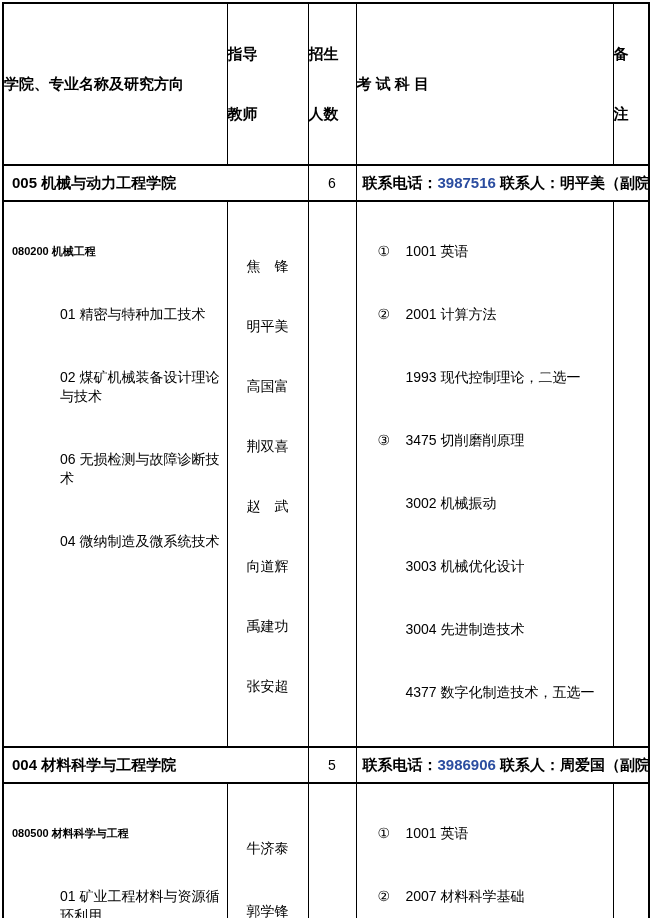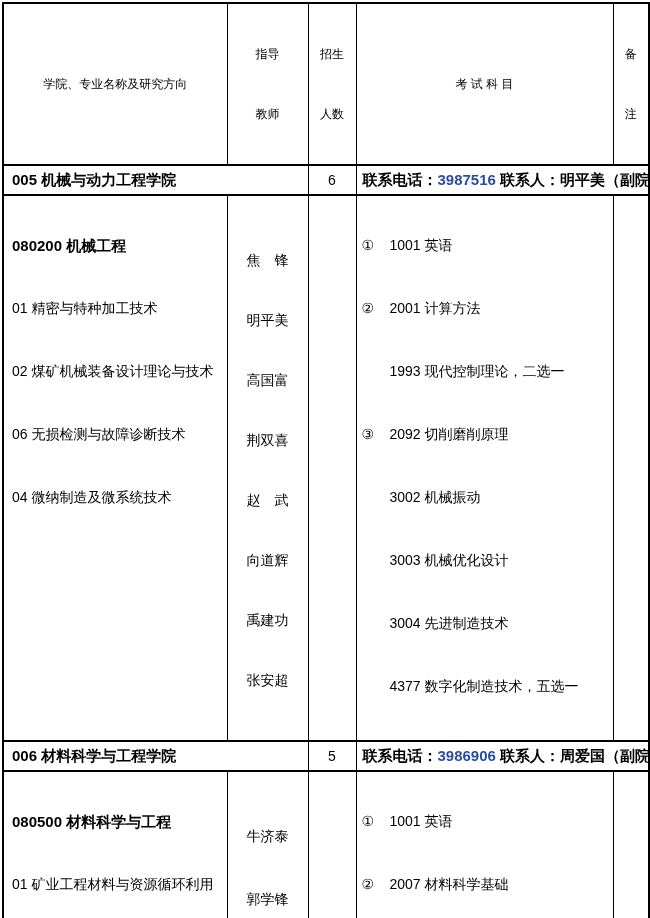--- a/index.html
+++ b/index.html
@@ -20,48 +20,48 @@
   td {
     border: 1px solid #000;
     border-top-width: 2px;
     border-bottom-width: 2px;
     vertical-align: top;
     overflow: hidden;
     white-space: pre-wrap;
   }
   
   tr.hdr td {
-    font-weight: normal;
-    font-size: 12px;
-    text-align: center;
+    font-weight: bold;
+    font-size: 15px;
+    text-align: left;
     vertical-align: middle;
     line-height: 20px;
     height: 43px;
   }
   
   tr.college-row td {
-    height: 30px;
+    height: 36px;
     vertical-align: middle;
     font-weight: bold;
     font-size: 15px;
   }
   tr.college-row td.cname { padding-left: 8px; }
   tr.college-row td.cnum  { text-align: center; font-weight: normal; font-size: 14px; }
   tr.college-row td.ccontact { padding-left: 6px; white-space: nowrap; }
   .phone { color: var(--phone-blue, #2b4da0); }
   
   tr.detail-1 td { height: 330px; }
   tr.detail-2 td { height: 458px; }
   td.majorcell { padding: 8px 2px 0 8px; font-size: 14px; }
-  .major { font-weight: bold; font-size: 15px; margin-bottom: 12px; line-height: 19px; }
-  .dir   { margin-bottom: 12px; line-height: 19px; }
+  .major { font-weight: bold; font-size: 11px; margin-bottom: 12px; line-height: 19px; }
+  .dir   { margin-bottom: 12px; line-height: 19px; margin-left: 48px; }
   td.advcell { padding-top: 23px; font-size: 14px; text-align: center; }
   .a1 .adv { line-height: 19px; margin-bottom: 9px; }
   .a2 .adv { line-height: 19px; margin-bottom: 12px; }
-  td.subjcell { padding: 8px 2px 0 5px; font-size: 14px; }
+  td.subjcell { padding: 8px 2px 0 21px; font-size: 14px; }
   .subj { line-height: 19px; margin-bottom: 12px; padding-left: 28px; text-indent: -28px; }
   .mk { display: inline-block; width: 28px; text-indent: 0; }
 </style>
 </head>
 <body>
 
 <table class="adm">
   <colgroup>
     <col style="width:224px">
       <col style="width:81px">
@@ -110,31 +110,31 @@
       <div class="adv">赵　武</div>
       <div class="adv">向道辉</div>
       <div class="adv">禹建功</div>
       <div class="adv">张安超</div>
     </td>
     <td></td>
     <td class="subjcell">
       <div class="subj"><span class="mk">①</span><span>1001 英语</span></div>
       <div class="subj"><span class="mk">②</span><span>2001 计算方法</span></div>
       <div class="subj"><span class="mk"></span><span>1993 现代控制理论，二选一</span></div>
-      <div class="subj"><span class="mk">③</span><span>2092 切削磨削原理</span></div>
+      <div class="subj"><span class="mk">③</span><span>3475 切削磨削原理</span></div>
       <div class="subj"><span class="mk"></span><span>3002 机械振动</span></div>
       <div class="subj"><span class="mk"></span><span>3003 机械优化设计</span></div>
       <div class="subj"><span class="mk"></span><span>3004 先进制造技术</span></div>
       <div class="subj"><span class="mk"></span><span>4377 数字化制造技术，五选一</span></div>
     </td>
     <td></td>
   </tr>
 
   <tr class="college-row">
-    <td class="cname" colspan="2">006 材料科学与工程学院</td>
+    <td class="cname" colspan="2">004 材料科学与工程学院</td>
     <td class="cnum">5</td>
     <td class="ccontact" colspan="2"><span>联系电话：</span><span class="phone">3986906</span><span> 联系人：周爱国（副院长）</span></td>
   </tr>
 
   <tr class="detail-2">
     <td class="majorcell">
       <div class="major">080500 材料科学与工程</div>
       <div class="dir">01 矿业工程材料与资源循环利用</div>
       
       

